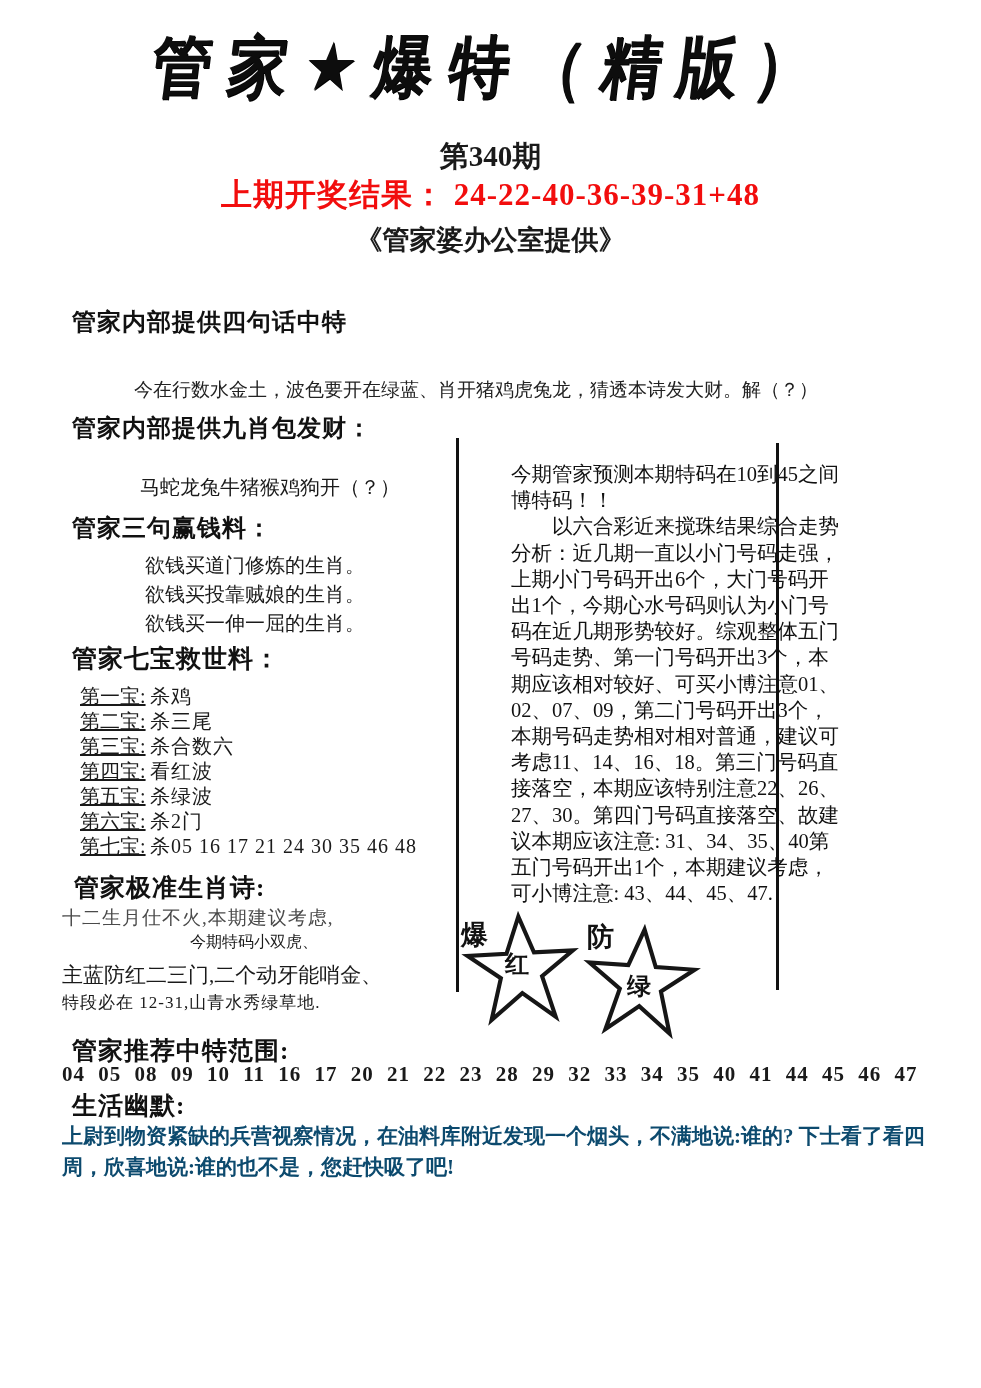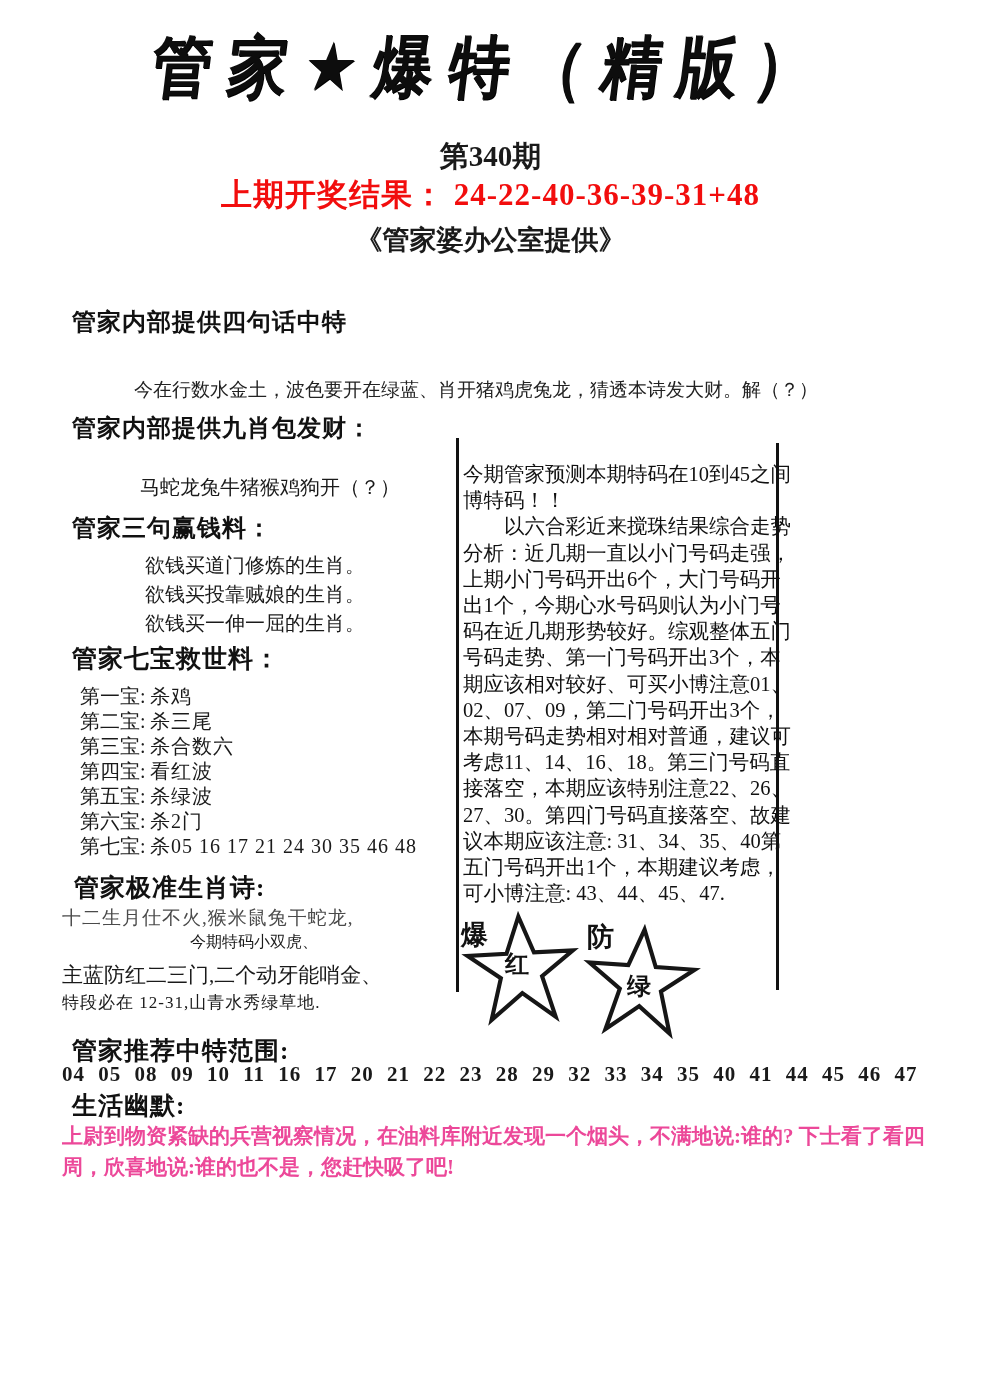--- a/index.html
+++ b/index.html
@@ -19,48 +19,48 @@
   .h{font-size:24px;font-weight:700;letter-spacing:1px;color:#111;}
   .h-four{top:306px;left:72px;}
   .verse{top:377px;left:134px;font-size:19px;color:#222;text-align:center;}
   .h-nine{top:412px;left:72px;}
   .nine-line{top:474px;left:140px;font-size:20px;}
   .h-three{top:512px;left:72px;}
   .three-lines{top:551px;left:145px;font-size:20px;line-height:29px;}
   .h-seven{top:642px;left:72px;font-size:25px;}
   .seven{top:684px;left:80px;font-size:20px;}
   .seven .row{height:25px;line-height:25px;}
-  .seven .lbl{display:inline-block;width:66px;}
+  .seven .lbl{display:inline-block;width:66px;text-decoration:underline;}
   .seven .val{margin-left:4px;letter-spacing:1px;}
   .h-poem{top:871px;left:74px;font-size:25px;}
   .poem1{top:905px;left:62px;font-size:19px;color:#4a4a4a;letter-spacing:1px;}
   .poem2{top:932px;left:190px;font-size:16px;}
   .poem3{top:961px;left:62px;font-size:21px;}
   .poem4{top:991px;left:62px;font-size:17px;letter-spacing:1px;}
 
   .rule{background:#111;width:3px;}
   .rule-left{left:456px;top:438px;height:554px;}
   .rule-right{left:776px;top:443px;height:547px;}
 
   .analysis{left:463px;top:461px;width:311px;font-size:20.5px;line-height:26.2px;color:#111;}
-  .analysis div{white-space:nowrap;}
+  .analysis div{white-space:nowrap;margin-left:48px;}
 
   .star-svg{overflow:visible;}
   .star-left{left:453px;top:913px;}
   .star-right{left:580px;top:926px;}
   .star-char{font-size:27px;font-weight:700;color:#111;}
   .char-bao{left:461px;top:917px;}
   .char-fang{left:587px;top:919px;}
   .char-hong{left:505px;top:948px;font-size:24px;font-weight:600;}
   .char-lv{left:627px;top:970px;font-size:24px;font-weight:600;}
 
   .h-recommend{top:1034px;left:72px;font-size:25px;}
   .numbers{top:1062px;left:62px;font-size:21px;font-weight:600;letter-spacing:1px;word-spacing:7px;}
   .h-humor{top:1089px;left:72px;font-size:25px;}
-  .humor{top:1121px;left:62px;width:884px;font-size:21px;font-weight:700;line-height:31px;color:#ec4899;}
+  .humor{top:1121px;left:62px;width:884px;font-size:21px;font-weight:700;line-height:31px;color:#0c4a6e;}
 </style>
 </head>
 <body>
 
 <div class="page">
 
   <div class="abs center title">管家★爆特（精版）</div>
   <div class="abs center issue">第340期</div>
   <div class="abs center result">上期开奖结果： 24-22-40-36-39-31+48</div>
   <div class="abs center provider">《管家婆办公室提供》</div>
@@ -83,21 +83,21 @@
     <div class="row"><span class="lbl">第一宝:</span><span class="val">杀鸡</span></div>
     <div class="row"><span class="lbl">第二宝:</span><span class="val">杀三尾</span></div>
     <div class="row"><span class="lbl">第三宝:</span><span class="val">杀合数六</span></div>
     <div class="row"><span class="lbl">第四宝:</span><span class="val">看红波</span></div>
     <div class="row"><span class="lbl">第五宝:</span><span class="val">杀绿波</span></div>
     <div class="row"><span class="lbl">第六宝:</span><span class="val">杀2门</span></div>
     <div class="row"><span class="lbl">第七宝:</span><span class="val">杀05 16 17 21 24 30 35 46 48</span></div>
   </div>
 
   <div class="abs h h-poem">管家极准生肖诗:</div>
-  <div class="abs poem1">十二生月仕不火,猴米鼠兔干蛇龙,</div>
+  <div class="abs poem1">十二生月仕不火,本期建议考虑,</div>
   <div class="abs poem2">今期特码小双虎、</div>
   <div class="abs poem3">主蓝防红二三门,二个动牙能哨金、</div>
   <div class="abs poem4">特段必在 12-31,山青水秀绿草地.</div>
 
   <div class="abs rule rule-left"></div>
   <div class="abs rule rule-right"></div>
 
   <div class="abs analysis">
     <div>今期管家预测本期特码在10到45之间</div>
     <div>博特码！！</div>

